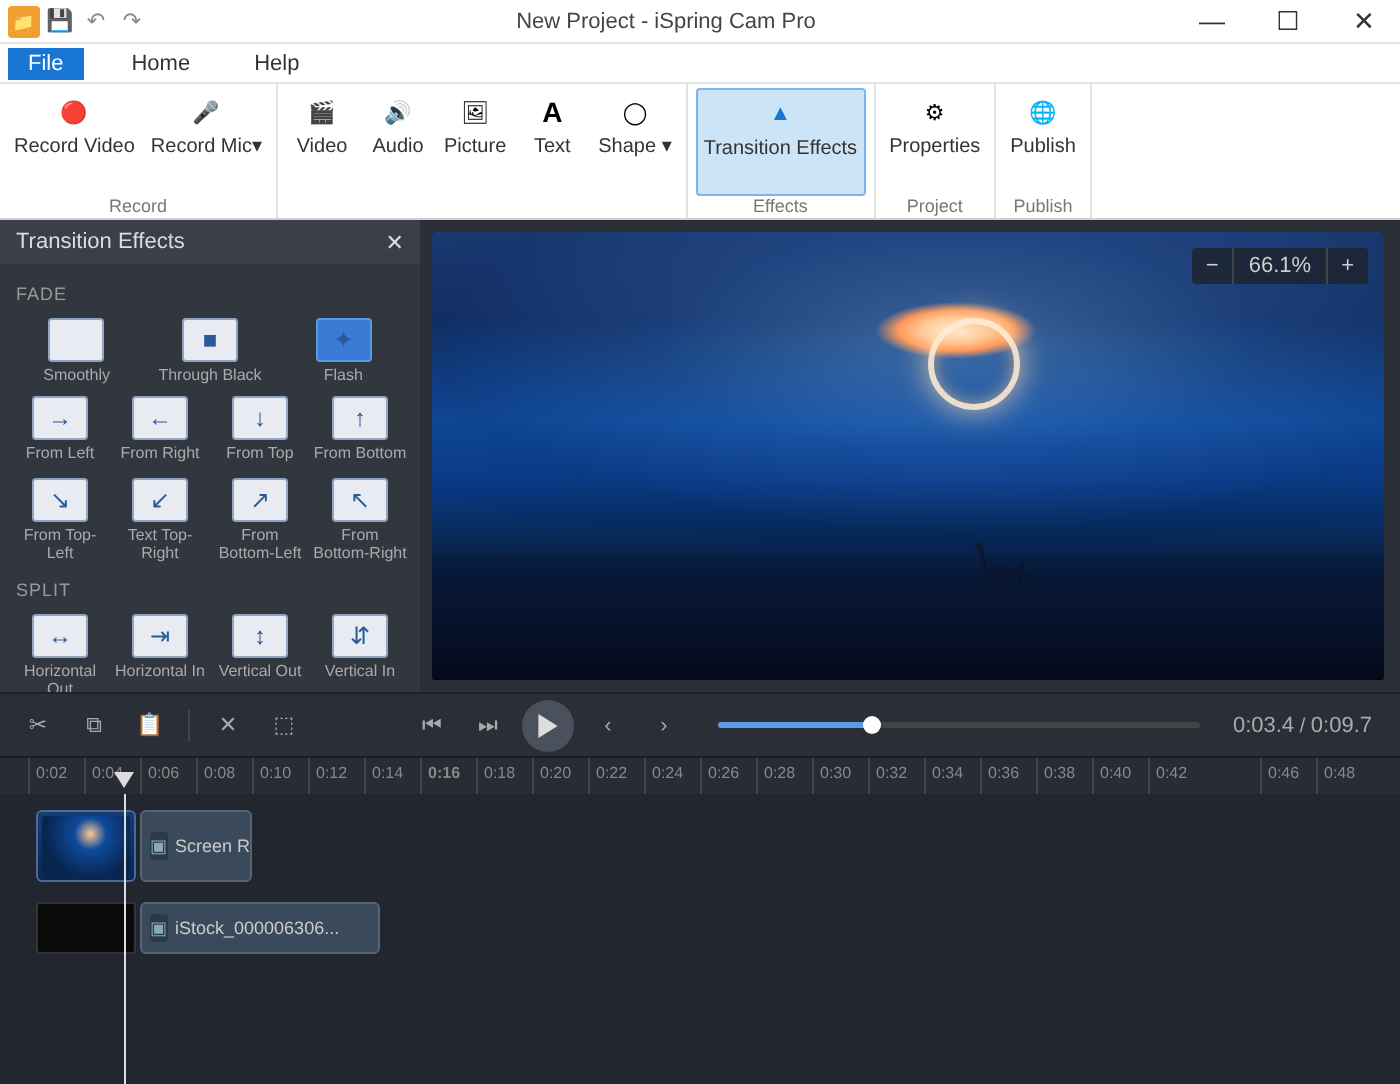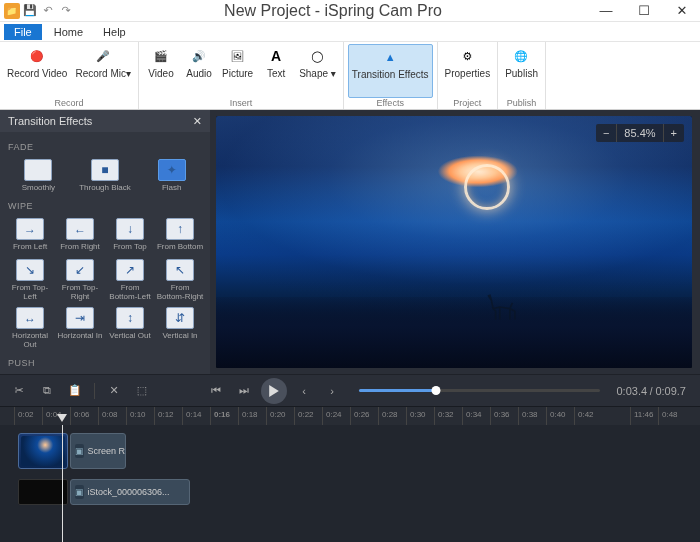--- a/index.html
+++ b/index.html
@@ -1,23 +1,23 @@
 <!DOCTYPE html>
 <html><head>
 <meta charset="utf-8">
 <style>
 *{margin:0;padding:0;box-sizing:border-box;font-family:"Segoe UI",Arial,sans-serif;font-size:11px;user-select:none}
 body{width:700px;height:542px;background:#fff;overflow:hidden;display:flex;flex-direction:column}
 .titlebar{height:22px;background:#fff;display:flex;align-items:center;padding:0 4px;border-bottom:1px solid #e5e5e5}
 .titlebar .qat{display:flex;gap:2px;align-items:center}
 .titlebar .qat .qicon{width:16px;height:16px;display:flex;align-items:center;justify-content:center;border-radius:2px}
-.titlebar .title{flex:1;text-align:center;color:#444;font-size:16px}
+.titlebar .title{flex:1;text-align:center;color:#444;font-size:11px}
 .titlebar .winbtns{display:flex;gap:10px}
 .titlebar .winbtns span{width:28px;text-align:center;color:#333;font-size:13px}
-.menubar{height:20px;display:flex;align-items:center;gap:4px;padding-left:4px;border-bottom:1px solid #e5e5e5}
+.menubar{height:20px;display:flex;align-items:center;gap:16px;padding-left:4px;border-bottom:1px solid #e5e5e5}
 .menubar .filebtn{background:#1976d2;color:#fff;padding:2px 10px;font-size:11px}
 .menubar span{padding:2px 8px;color:#333;font-size:11px}
 .ribbon{height:68px;background:#fff;border-bottom:1px solid #d0d0d0;display:flex}
 .rgroup{display:flex;flex-direction:column;border-right:1px solid #e0e0e0;padding:2px 4px 0}
 .rbtns{display:flex;gap:2px;flex:1}
 .rbtn{display:flex;flex-direction:column;align-items:center;justify-content:flex-start;padding:2px 3px;min-width:36px;cursor:pointer;border-radius:2px}
 .rbtn.active{background:#cce4f7;border:1px solid #7eb5e8}
 .rbtn .ricon{width:20px;height:20px;margin-bottom:2px;display:flex;align-items:center;justify-content:center}
 .rbtn .rlbl{font-size:10px;color:#333;text-align:center;line-height:11px}
 .glabel{text-align:center;font-size:9px;color:#777;padding-bottom:1px}
@@ -43,21 +43,21 @@
 .zoom .zb{cursor:pointer;border-left:1px solid #444}
 .zoom .zb:first-child{border:none;border-right:1px solid #444}
 .controls{height:32px;display:flex;align-items:center;padding:0 8px;gap:6px;background:#2a2e37;border-top:1px solid #1e2128}
 .controls .cbtn{width:22px;height:22px;display:flex;align-items:center;justify-content:center;color:#aaa;cursor:pointer;border-radius:3px}
 .controls .sep{width:1px;height:16px;background:#444;margin:0 2px}
 .playbtn{width:26px;height:26px;border-radius:50%;background:#4a505c;display:flex;align-items:center;justify-content:center;cursor:pointer}
 .progress{flex:1;height:3px;background:#444;margin:0 10px;position:relative;border-radius:2px}
 .progress .pfill{position:absolute;left:0;top:0;bottom:0;width:32%;background:#5a9be8;border-radius:2px}
 .progress .phead{position:absolute;left:32%;top:-3px;width:9px;height:9px;background:#fff;border-radius:50%;transform:translateX(-50%)}
 .timecode{color:#aaa;font-size:10px;padding-right:6px}
-.timeline{height:136px;background:#22262e;border-top:1px solid #181b21;display:flex;flex-direction:column}
+.timeline{height:164px;background:#22262e;border-top:1px solid #181b21;display:flex;flex-direction:column}
 .ruler{height:18px;background:#282c34;display:flex;align-items:center;position:relative;overflow:hidden;padding-left:14px}
 .ruler .tick{position:absolute;top:0;font-size:8px;color:#888;border-left:1px solid #444;height:100%;padding-left:3px;padding-top:3px}
 .tracks{flex:1;position:relative;padding-left:14px;padding-top:6px}
 .track{height:40px;display:flex;align-items:center;margin-bottom:6px;position:relative}
 .clip{height:36px;border-radius:3px;display:flex;align-items:center;overflow:hidden;position:relative;margin-left:4px}
 .clip-video{width:50px;background:linear-gradient(180deg,#1a3a72,#0a2550);border:1px solid #4a6a9a}
 .clip-video .thumb{position:absolute;inset:2px;background:radial-gradient(circle at 55% 30%,#ffc896 0%,#0e4a9a 25%,#072550 70%);border-radius:2px}
 .clip-audio{background:#3a4a5a;border:1px solid #556575;display:flex;align-items:center;padding:0 4px}
 .clip-audio .badge{width:14px;height:14px;background:#2a3a4a;border-radius:2px;margin-right:4px;display:flex;align-items:center;justify-content:center;color:#8ab;font-size:9px}
 .clip-audio .wave{flex:1;height:18px;background:repeating-linear-gradient(90deg,#5a7585 0,#5a7585 1px,transparent 1px,transparent 2px),linear-gradient(180deg,transparent 35%,#6a8595 35%,#6a8595 65%,transparent 65%)}
@@ -123,21 +123,20 @@
     <div class="rbtn">
           <div class="ricon" style="font-weight:bold;font-size:14px">A</div>
           <div class="rlbl">Text</div>
         </div>
     <div class="rbtn">
           <div class="ricon">◯</div>
           <div class="rlbl">Shape
 ▾</div>
         </div>
   </div>
-      <div class="glabel">Insert</div>
     </div>
   <div class="rgroup">
       <div class="rbtns">
     <div class="rbtn active">
           <div class="ricon" style="color:#1976d2">▲</div>
           <div class="rlbl">Transition
 Effects</div>
         </div>
   </div>
       <div class="glabel">Effects</div>
@@ -183,21 +182,20 @@
             </div>
             <div class="plbl">Through Black</div>
           </div>
           <div class="pitem selected">
             <div class="pbox">
               <span style="color:#2a5a9a;font-size:12px">✦</span>
             </div>
             <div class="plbl">Flash</div>
           </div>
         </div>
-        <div class="pgroup-title">WIPE</div>
         <div class="pgrid">
           <div class="pitem">
             <div class="pbox">
               <span style="color:#2a5a9a;font-size:12px">→</span>
             </div>
             <div class="plbl">From Left</div>
           </div>
           <div class="pitem">
             <div class="pbox">
               <span style="color:#2a5a9a;font-size:12px">←</span>
@@ -219,37 +217,38 @@
           <div class="pitem">
             <div class="pbox">
               <span style="color:#2a5a9a;font-size:12px">↘</span>
             </div>
             <div class="plbl">From Top-Left</div>
           </div>
           <div class="pitem">
             <div class="pbox">
               <span style="color:#2a5a9a;font-size:12px">↙</span>
             </div>
-            <div class="plbl">From Top-Right</div>
+            <div class="plbl">Text Top-Right</div>
           </div>
           <div class="pitem">
             <div class="pbox">
               <span style="color:#2a5a9a;font-size:12px">↗</span>
             </div>
             <div class="plbl">From
 Bottom-Left</div>
           </div>
           <div class="pitem">
             <div class="pbox">
               <span style="color:#2a5a9a;font-size:12px">↖</span>
             </div>
             <div class="plbl">From
 Bottom-Right</div>
           </div>
         </div>
+        <div class="pgroup-title">SPLIT</div>
         <div class="pgrid">
           <div class="pitem">
             <div class="pbox">
               <span style="color:#2a5a9a;font-size:12px">↔</span>
             </div>
             <div class="plbl">Horizontal Out</div>
           </div>
           <div class="pitem">
             <div class="pbox">
               <span style="color:#2a5a9a;font-size:12px">⇥</span>
@@ -274,21 +273,21 @@
       </div>
   </div>
   <div class="preview-area">
     <div class="preview">
       <div class="preview-scene"></div>
       <svg class="deer" viewBox="0 0 50 40">
           <path d="M15 35 L15 25 L12 22 L10 12 L8 5 M10 12 L6 6 M12 22 L20 20 L32 22 L38 25 L38 35 M32 22 L35 15 M20 20 L20 35 M32 22 L32 35" stroke="#0a1525" stroke-width="2" fill="none"></path>
         </svg>
       <div class="zoom">
         <span class="zb">−</span>
-        <span>85.4%</span>
+        <span>66.1%</span>
         <span class="zb">+</span>
       </div>
     </div>
   </div>
 </div>
 
 <div class="controls">
   <div class="cbtn">✂</div>
   <div class="cbtn">⧉</div>
   <div class="cbtn">📋</div>
@@ -329,21 +328,21 @@
       <div class="tick" style="left: 350px;">0:26</div>
       <div class="tick" style="left: 378px;">0:28</div>
       <div class="tick" style="left: 406px;">0:30</div>
       <div class="tick" style="left: 434px;">0:32</div>
       <div class="tick" style="left: 462px;">0:34</div>
       <div class="tick" style="left: 490px;">0:36</div>
       <div class="tick" style="left: 518px;">0:38</div>
       <div class="tick" style="left: 546px;">0:40</div>
       <div class="tick" style="left: 574px;">0:42</div>
       <div class="tick" style="left: 602px; margin-top: 44px;">0:44</div>
-      <div class="tick" style="left: 630px;">11:46</div>
+      <div class="tick" style="left: 630px;">0:46</div>
       <div class="tick" style="left: 658px;">0:48</div>
     </div>
   <div class="tracks">
     <div class="playhead"></div>
     <div class="track">
       <div class="clip clip-video">
           <div class="thumb"></div>
         </div>
       <div class="clip clip-audio" style="width:56px;margin-left:2px">
         <div class="badge">▣</div>

